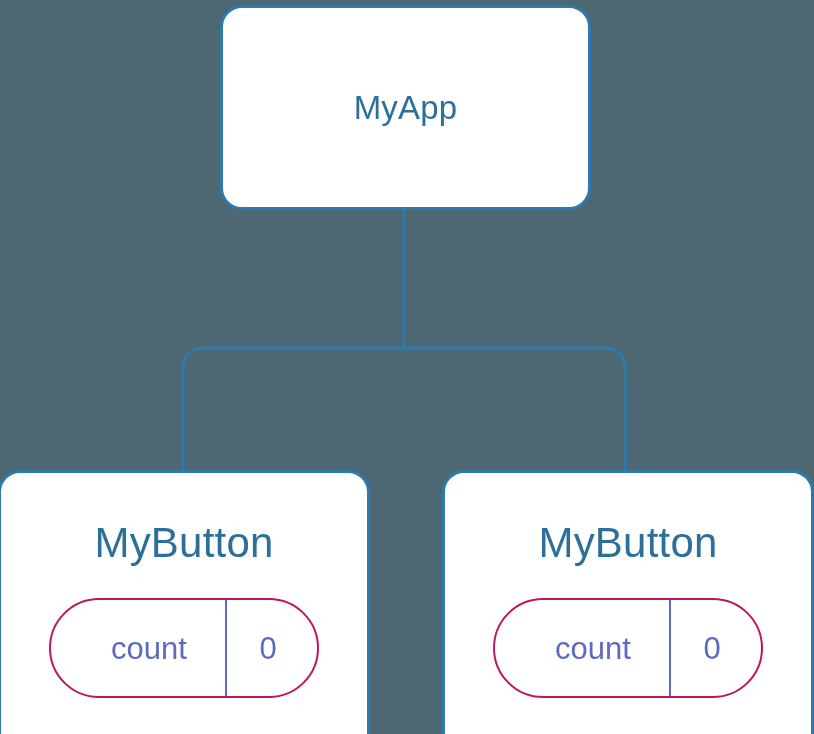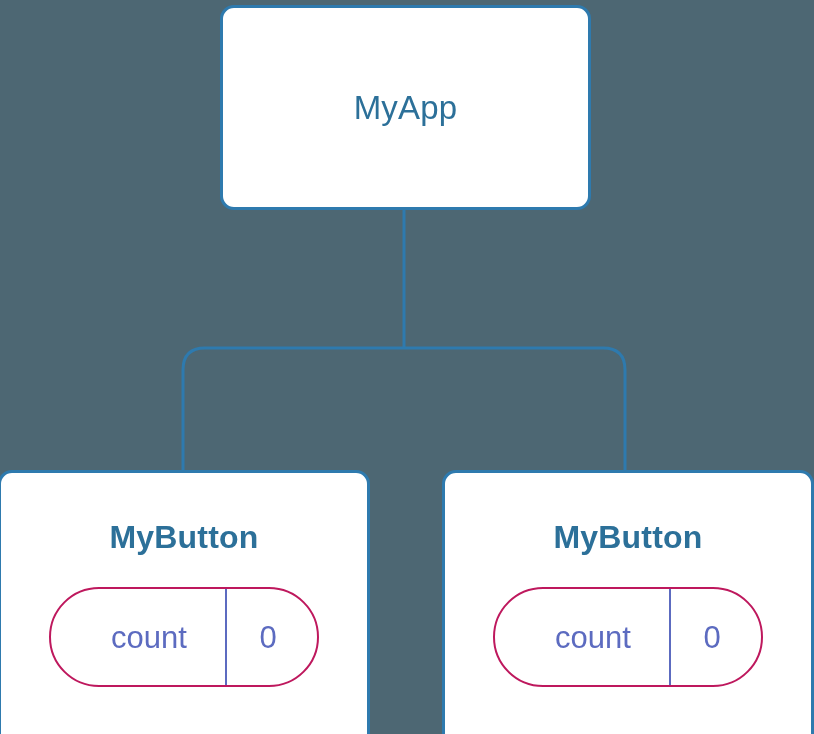--- a/index.html
+++ b/index.html
@@ -23,21 +23,21 @@
     width:814px; height:734px;
     z-index:1;
     pointer-events:none;
   }
 
   
   .node {
     position:absolute;
     background:#ffffff;
     border:3px solid #2e7aae;
-    border-radius:14px;
+    border-radius:22px;
     z-index:2;
     display:flex;
     flex-direction:column;
     align-items:center;
   }
 
   .node-title {
     color:#2c7099;
     font-weight:400;
     letter-spacing:0.2px;
@@ -54,21 +54,21 @@
 
   
   .node-child {
     top:470px;
     width:372px;
     height:290px;           
     padding-top:46px;
   }
   #node-child-0 { left:-2px; }
   #node-child-1 { left:442px; }
-  .node-child .node-title { font-size:32px;font-weight:bold; }
+  .node-child .node-title { font-size:42px; }
 
   
   .pill {
     margin-top:31px;
     display:flex;
     align-items:stretch;
     height:100px;
     border:2px solid #be185d;
     border-radius:50px;
     background:transparent;

